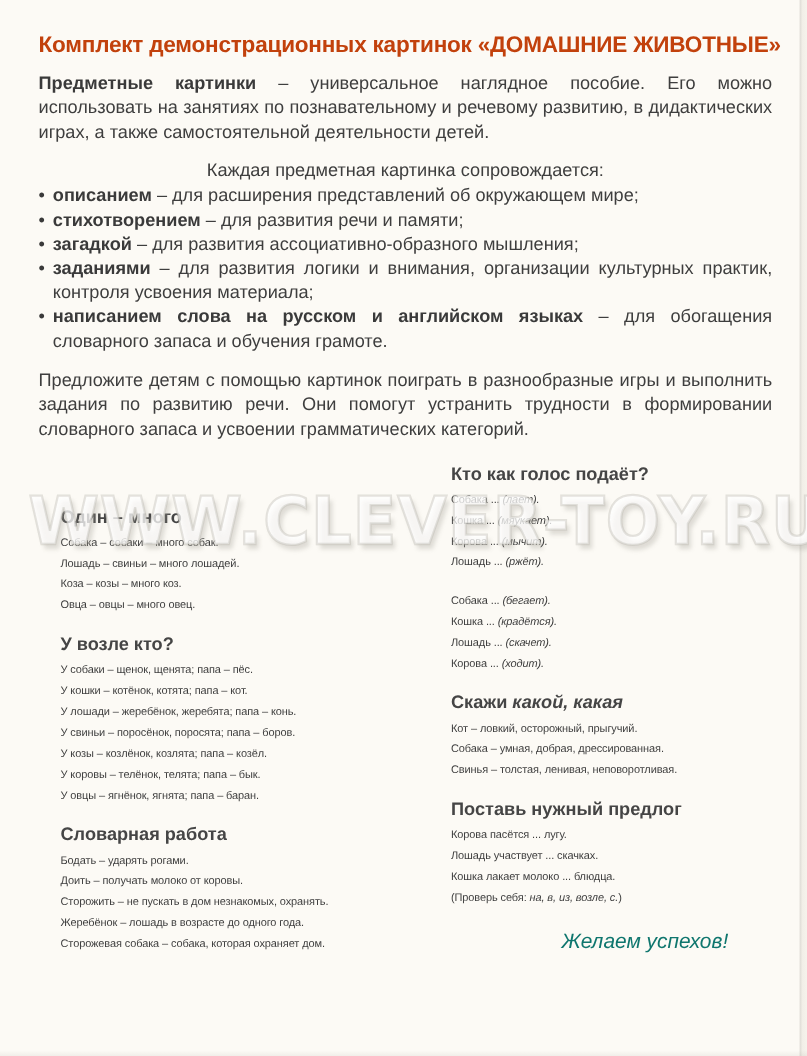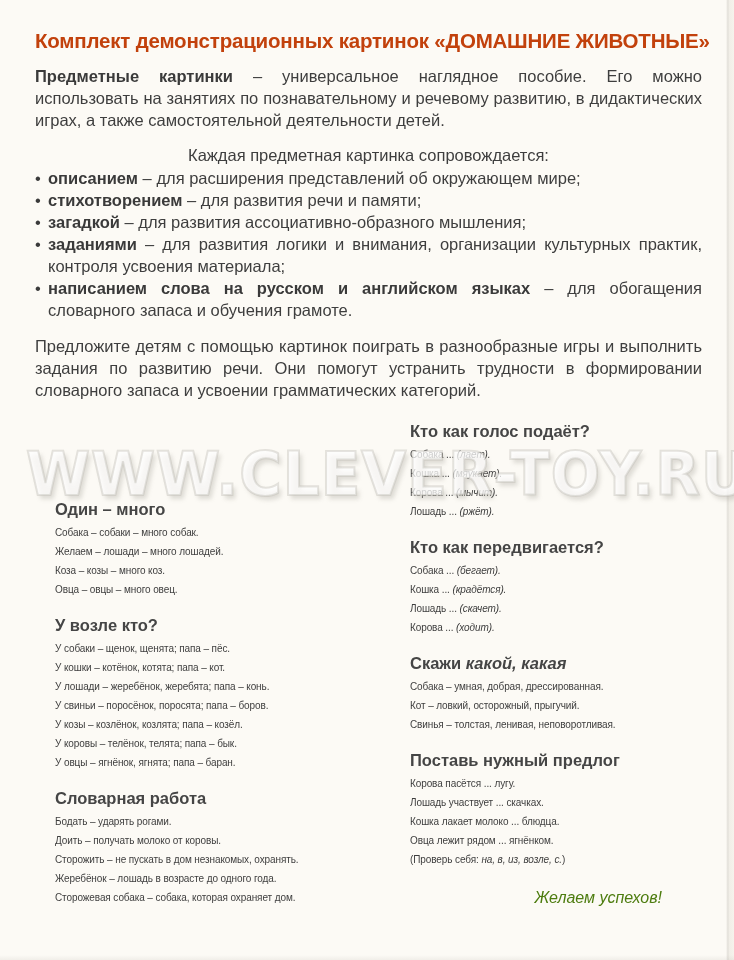--- a/index.html
+++ b/index.html
@@ -42,22 +42,22 @@
   .section:first-child{margin-top:2px;}
   .sec-h{
     font-weight:700;font-size:16.5px;line-height:20px;margin:0 0 4px 0;
     padding-left:15px;color:#454545;
   }
   .line{
     margin:0;font-size:10px;line-height:19px;text-indent:15px;
     text-align:justify;hyphens:manual;letter-spacing:-0.1px;
   }
   .closing{
-    margin:20px 62px 0 0;font-size:16px;font-style:italic;
-    text-align:right;color:#4d7c0f;
+    margin:20px 62px 0 0;font-size:19px;font-style:italic;
+    text-align:right;color:#0f766e;
   }
   .watermark{
     position:absolute;top:424px;left:26px;width:694px;z-index:3;
     font-family:"DejaVu Sans", sans-serif;font-weight:700;
     font-size:58px;line-height:100px;letter-spacing:1px;white-space:nowrap;
     color:rgba(255,255,255,0.72);
     -webkit-text-stroke:2px rgba(187,184,176,0.38);
     text-shadow:3px 4px 4px rgba(158,154,146,0.32);
     pointer-events:none;transform:scaleY(1.04);
   }
@@ -82,21 +82,21 @@
       <li><span class="bd">написанием слова на русском и английском языках</span><span> – для обогащения словарного запаса и обучения грамоте.</span></li>
     </ul>
 
   <p class="body suggestion">Предложите детям с помощью картинок поиграть в разнообразные игры и выпол­нить задания по развитию речи. Они помогут устранить трудности в формировании словарного запаса и усвоении грамматических категорий.</p>
 
   <div class="columns">
     <div class="col">
         <div class="section">
           <div class="sec-h"><span>Один – много</span></div>
           <p class="line"><span>Собака – собаки – много собак.</span></p>
-          <p class="line"><span>Желаем – лошади – много лошадей.</span></p>
+          <p class="line"><span>Лошадь – свиньи – много лошадей.</span></p>
           <p class="line"><span>Коза – козы – много коз.</span></p>
           <p class="line"><span>Овца – овцы – много овец.</span></p>
         </div>
         <div class="section">
           <div class="sec-h"><span>У возле кто?</span></div>
           <p class="line"><span>У собаки – щенок, щенята; папа – пёс.</span></p>
           <p class="line"><span>У кошки – котёнок, котята; папа – кот.</span></p>
           <p class="line"><span>У лошади – жеребёнок, жеребята; папа – конь.</span></p>
           <p class="line"><span>У свиньи – поросёнок, поросята; папа – боров.</span></p>
           <p class="line"><span>У козы – козлёнок, козлята; папа – козёл.</span></p>
@@ -114,38 +114,36 @@
       </div>
     <div class="col">
         <div class="section">
           <div class="sec-h"><span>Кто как голос подаёт?</span></div>
           <p class="line"><span>Собака ... </span><span class="it">(лает).</span></p>
           <p class="line"><span>Кошка ... </span><span class="it">(мяукает).</span></p>
           <p class="line"><span>Корова ... </span><span class="it">(мычит).</span></p>
           <p class="line"><span>Лошадь ... </span><span class="it">(ржёт).</span></p>
         </div>
         <div class="section">
-          <div class="sec-h"><span>Кто как передвигается?</span></div>
           <p class="line"><span>Собака ... </span><span class="it">(бегает).</span></p>
           <p class="line"><span>Кошка ... </span><span class="it">(крадётся).</span></p>
           <p class="line"><span>Лошадь ... </span><span class="it">(скачет).</span></p>
           <p class="line"><span>Корова ... </span><span class="it">(ходит).</span></p>
         </div>
         <div class="section">
           <div class="sec-h"><span>Скажи </span><span class="it">какой, какая</span></div>
+          <p class="line"><span>Кот – ловкий, осторожный, прыгучий.</span></p>
           <p class="line"><span>Собака – умная, добрая, дрессированная.</span></p>
-          <p class="line"><span>Кот – ловкий, осторожный, прыгучий.</span></p>
           <p class="line"><span>Свинья – толстая, ленивая, неповоротливая.</span></p>
         </div>
         <div class="section">
           <div class="sec-h"><span>Поставь нужный предлог</span></div>
           <p class="line"><span>Корова пасётся ... лугу.</span></p>
           <p class="line"><span>Лошадь участвует ... скачках.</span></p>
           <p class="line"><span>Кошка лакает молоко ... блюдца.</span></p>
-          <p class="line"><span>Овца лежит рядом ... ягнёнком.</span></p>
           <p class="line"><span>(Проверь себя: </span><span class="it">на, в, из, возле, с.</span><span>)</span></p>
         </div>
         <p class="closing">Желаем успехов!</p>
       </div>
   </div>
 
   <div class="edge-right"></div>
   <div class="edge-bottom"></div>
 </div>
 

